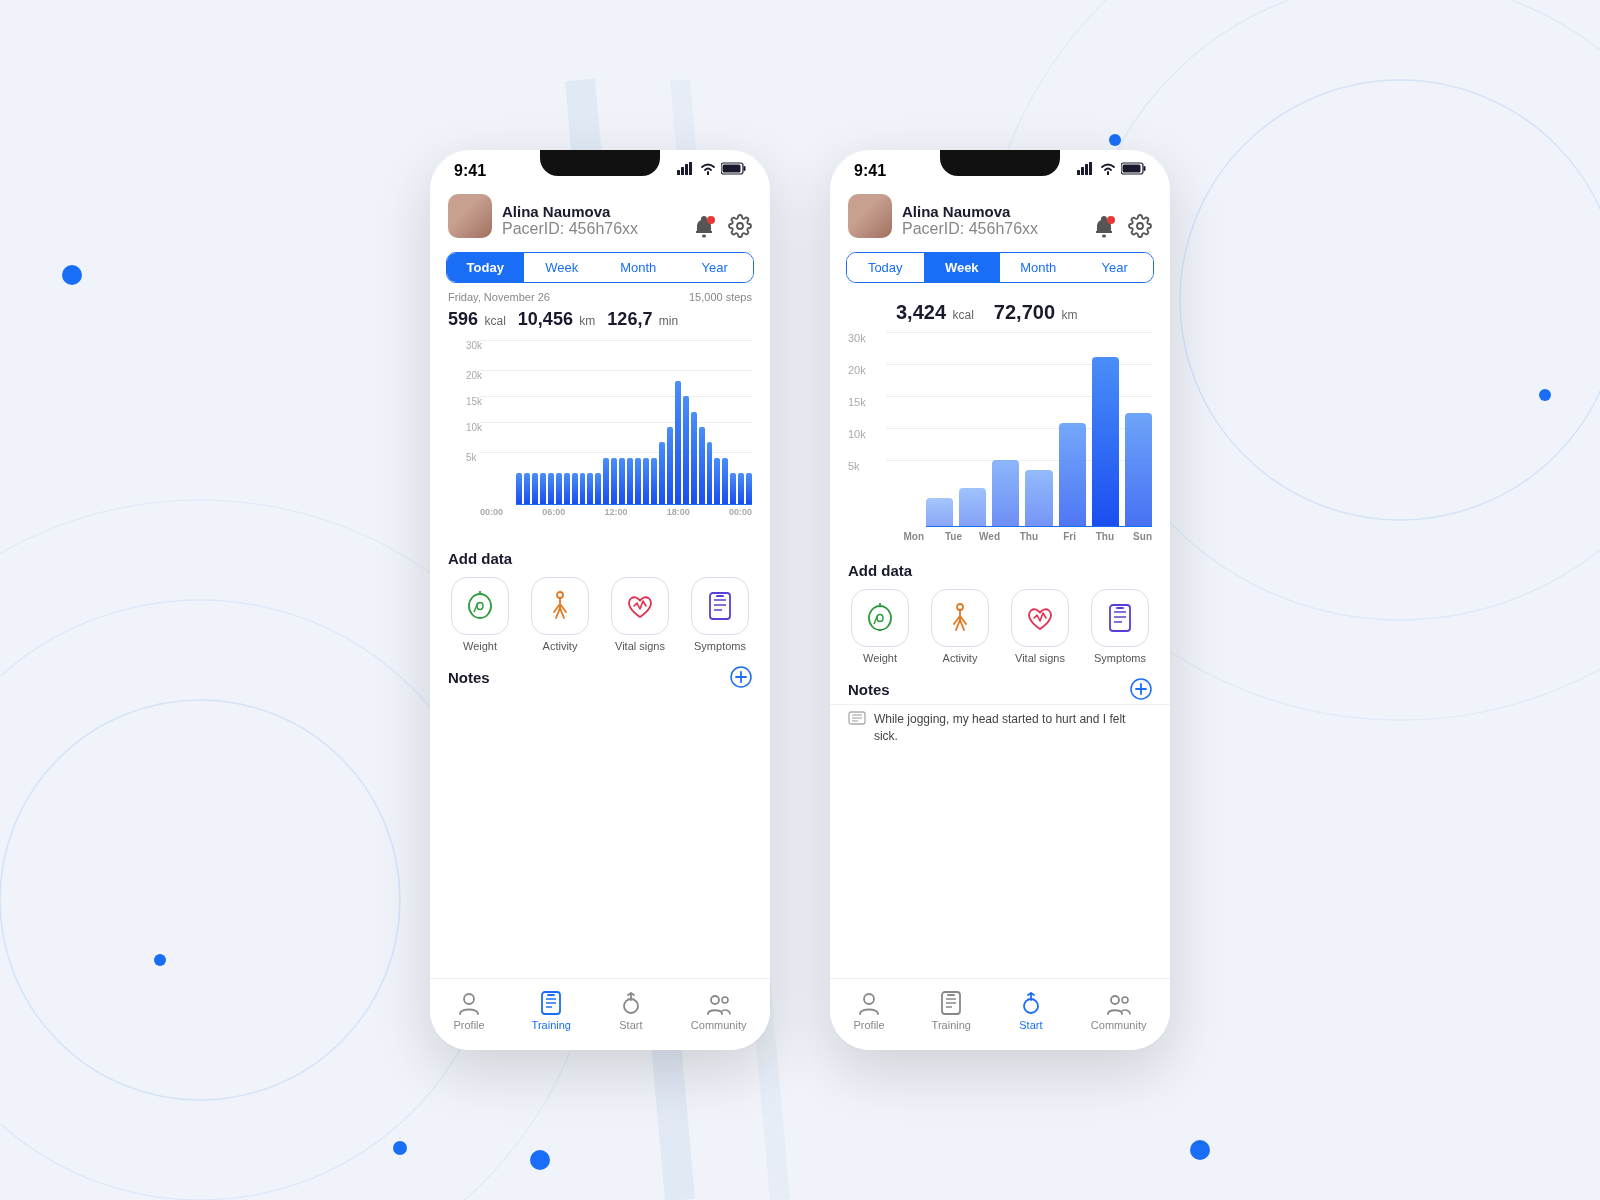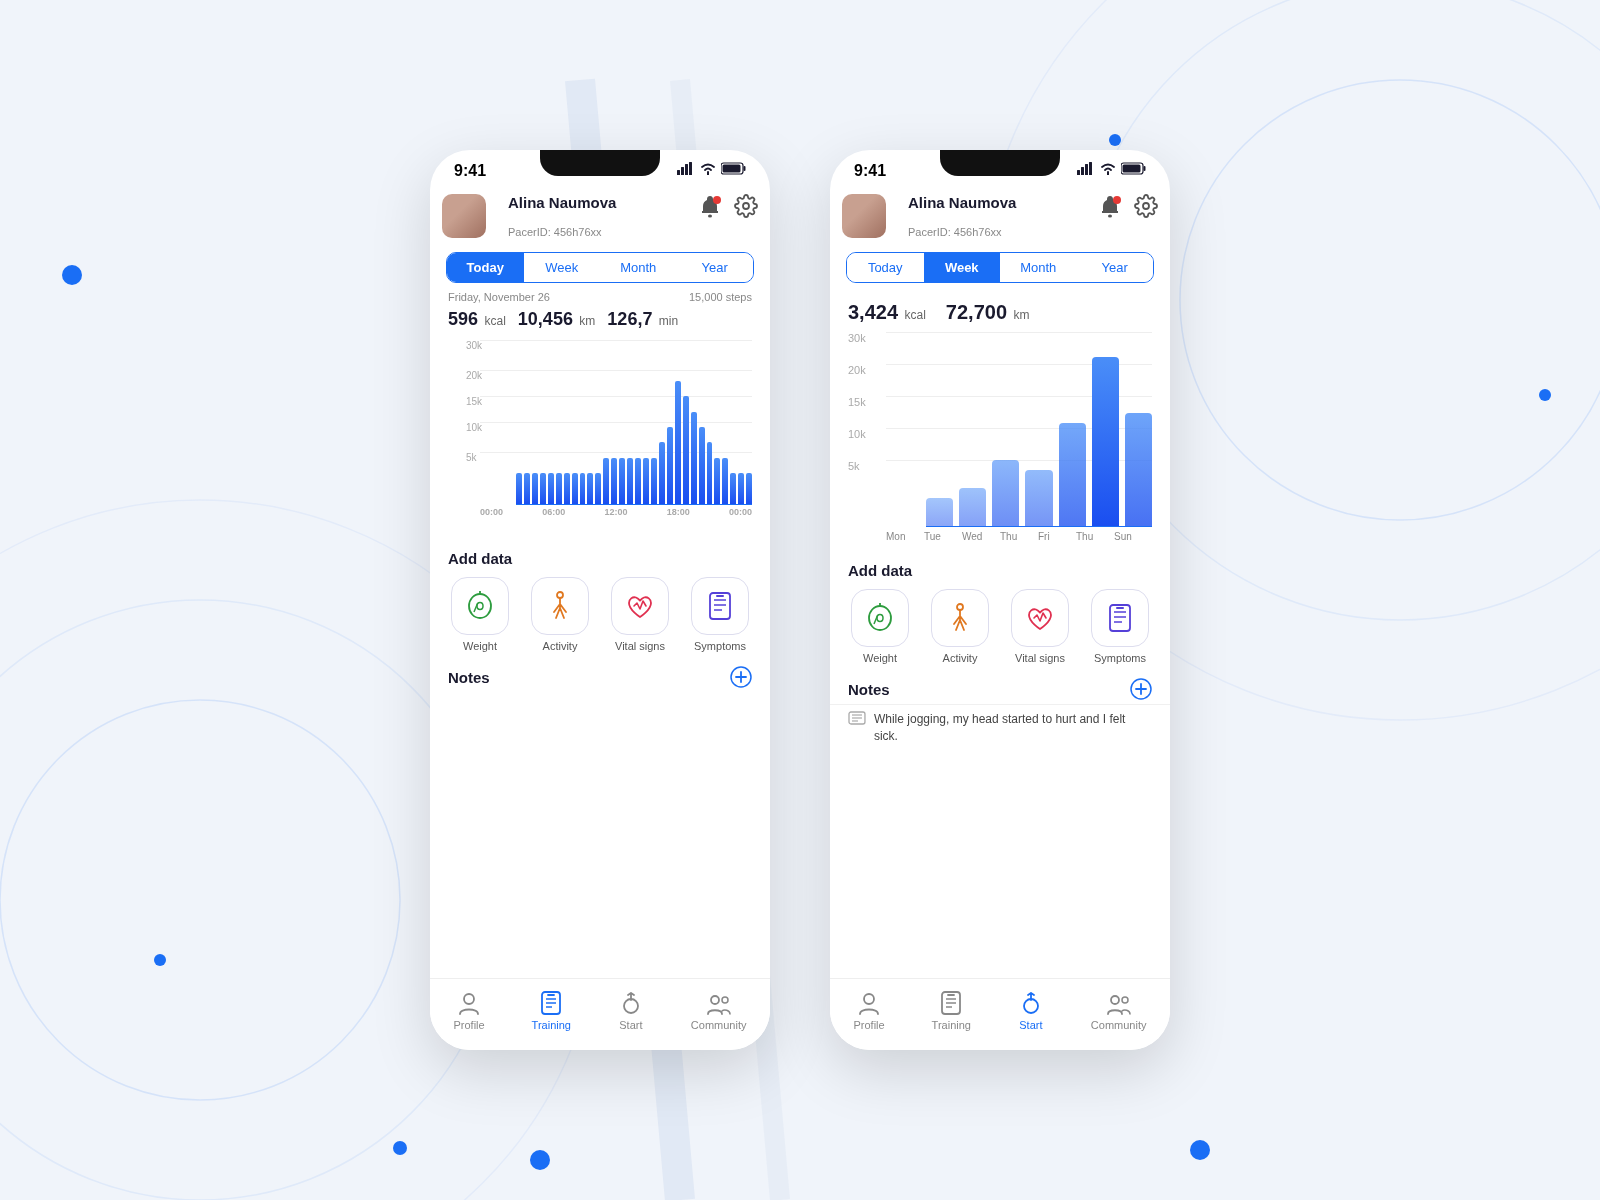--- a/index.html
+++ b/index.html
@@ -57,40 +57,40 @@
       position: absolute;
       top: 0;
       left: 50%;
       transform: translateX(-50%);
       z-index: 10;
     }
 
     
     .header {
       display: flex;
-      align-items: flex-start;
-      padding: 10px 12px;
-      gap: 22px;
+      align-items: flex-end;
+      padding: 10px 18px;
+      gap: 10px;
     }
     .avatar {
       width: 44px;
       height: 44px;
       border-radius: 10px;
       background: #b8c8d8;
       overflow: hidden;
       flex-shrink: 0;
     }
     .avatar-img {
       width: 100%;
       height: 100%;
       background: linear-gradient(135deg, #c8a090 40%, #a07060 100%);
     }
     .header-info { flex: 1; }
     .header-name { font-weight: 700; font-size: 15px; color: #1a1a2e; }
-    .header-id { font-size: 11px; color: #888; margin-top: 15px; }
+    .header-id { font-size: 16px; color: #888; }
     .header-actions { display: flex; gap: 12px; align-items: center; }
 
     
     .tabs {
       display: flex;
       margin: 4px 16px 8px;
       border: 1.5px solid #1a6ef5;
       border-radius: 10px;
       overflow: hidden;
     }
@@ -154,35 +154,36 @@
       border-bottom: 1.5px solid #1a6ef5;
     }
     .x-label { font-size: 9px; color: #aaa; font-weight: bold; }
 
     
     .week-stats {
       display: flex;
       gap: 20px;
       padding: 10px 18px 8px;
       align-items: baseline;
+      margin-left: 48px;
     }
     .week-chart-area {
       padding: 0 18px;
       position: relative;
       height: 220px;
     }
     .week-bars {
       margin-left: 40px;
       height: 170px;
       display: flex;
       align-items: flex-end;
       gap: 8px;
       border-bottom: 1.5px solid #1a6ef5;
     }
-    .week-xlabel { font-size: 10px; color: #888; text-align: left; flex: 1; }
+    .week-xlabel { font-size: 10px; color: #888; text-align: right; flex: 1; font-weight: bold; }
 
     
     .section-title {
       padding: 10px 18px 6px;
       font-size: 15px;
       font-weight: 700;
       color: #1a1a2e;
     }
     .add-data-row {
       display: flex;

